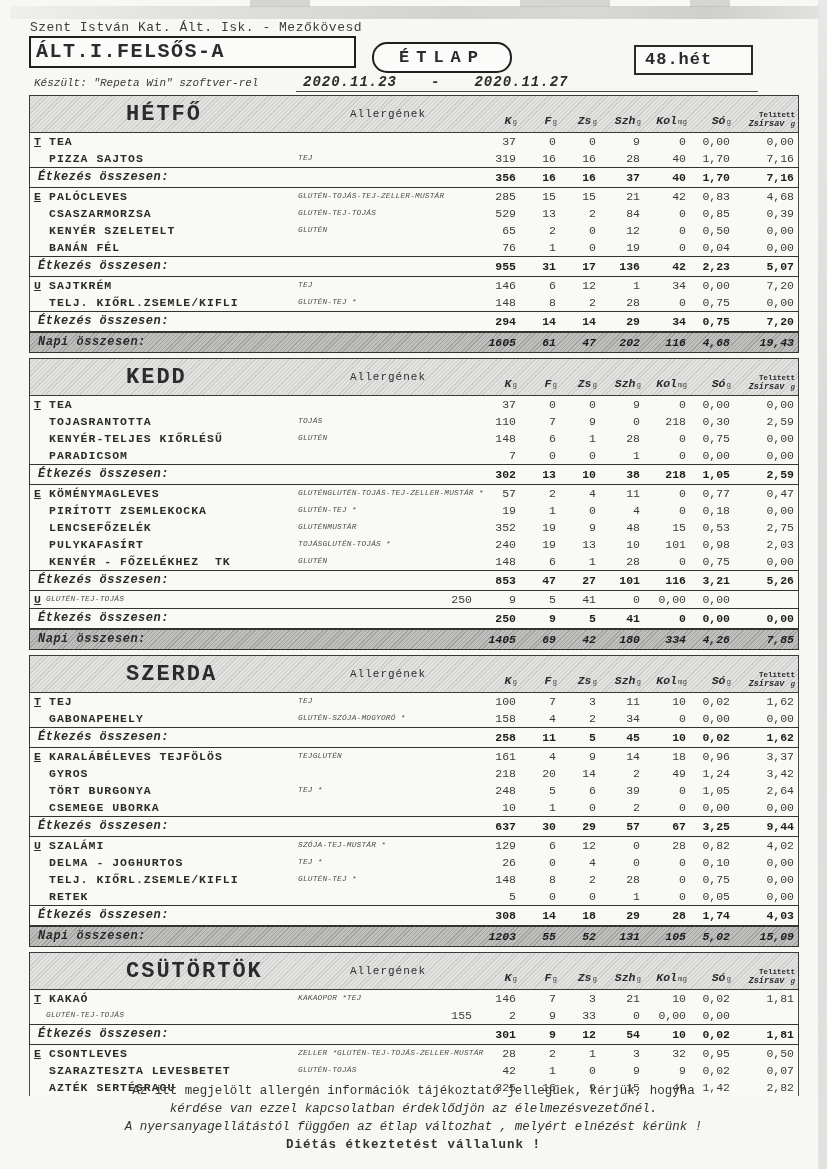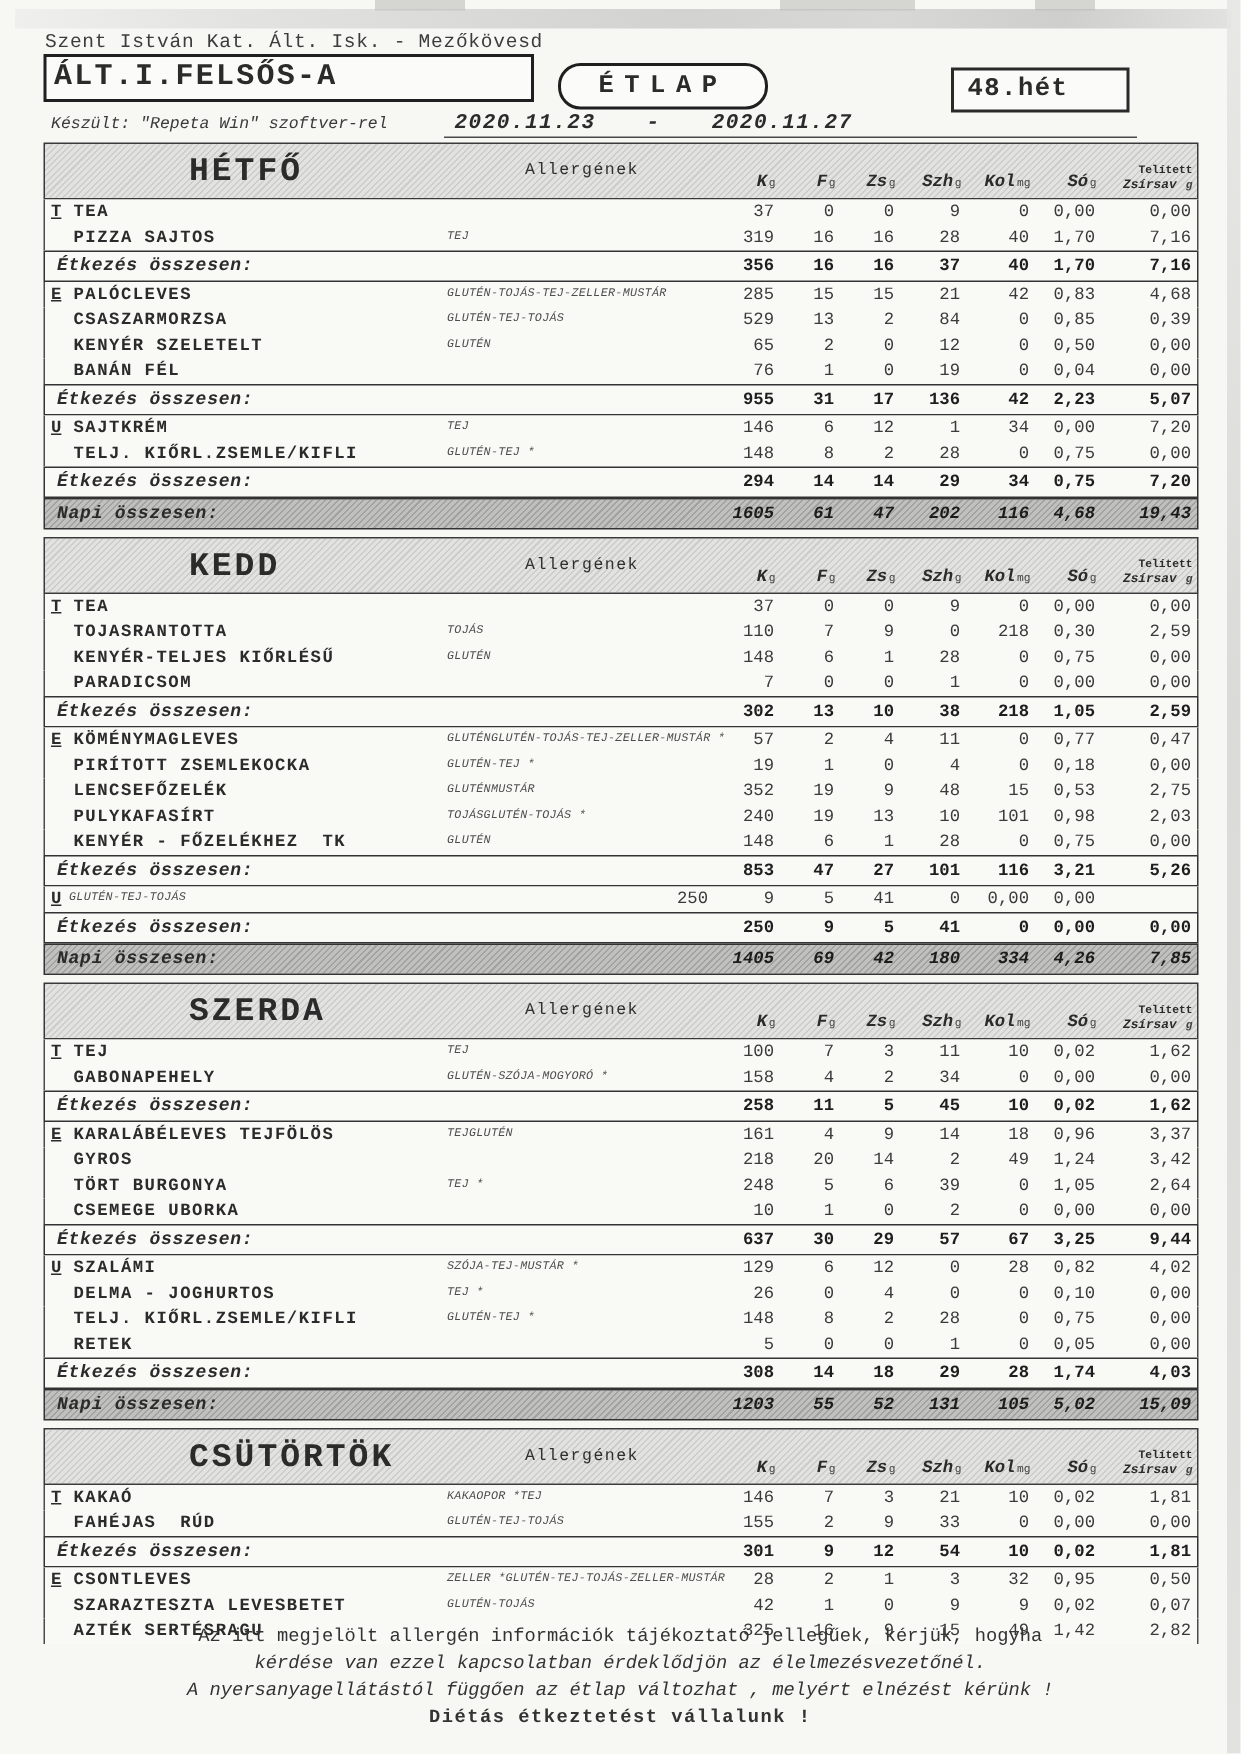--- a/index.html
+++ b/index.html
@@ -604,21 +604,20 @@
         <span class="num">146</span>
         <span class="num">7</span>
         <span class="num">3</span>
         <span class="num">21</span>
         <span class="num">10</span>
         <span class="num">0,02</span>
         <span class="num">1,81</span>
       </div>
       <div class="item-row grid">
         <span class="marker"></span>
-        <span class="item-name">FAHÉJAS  RÚD</span>
         <span class="allergens">GLUTÉN-TEJ-TOJÁS</span>
         <span class="num">155</span>
         <span class="num">2</span>
         <span class="num">9</span>
         <span class="num">33</span>
         <span class="num">0</span>
         <span class="num">0,00</span>
         <span class="num">0,00</span>
       </div>
       <div class="total-row grid">

